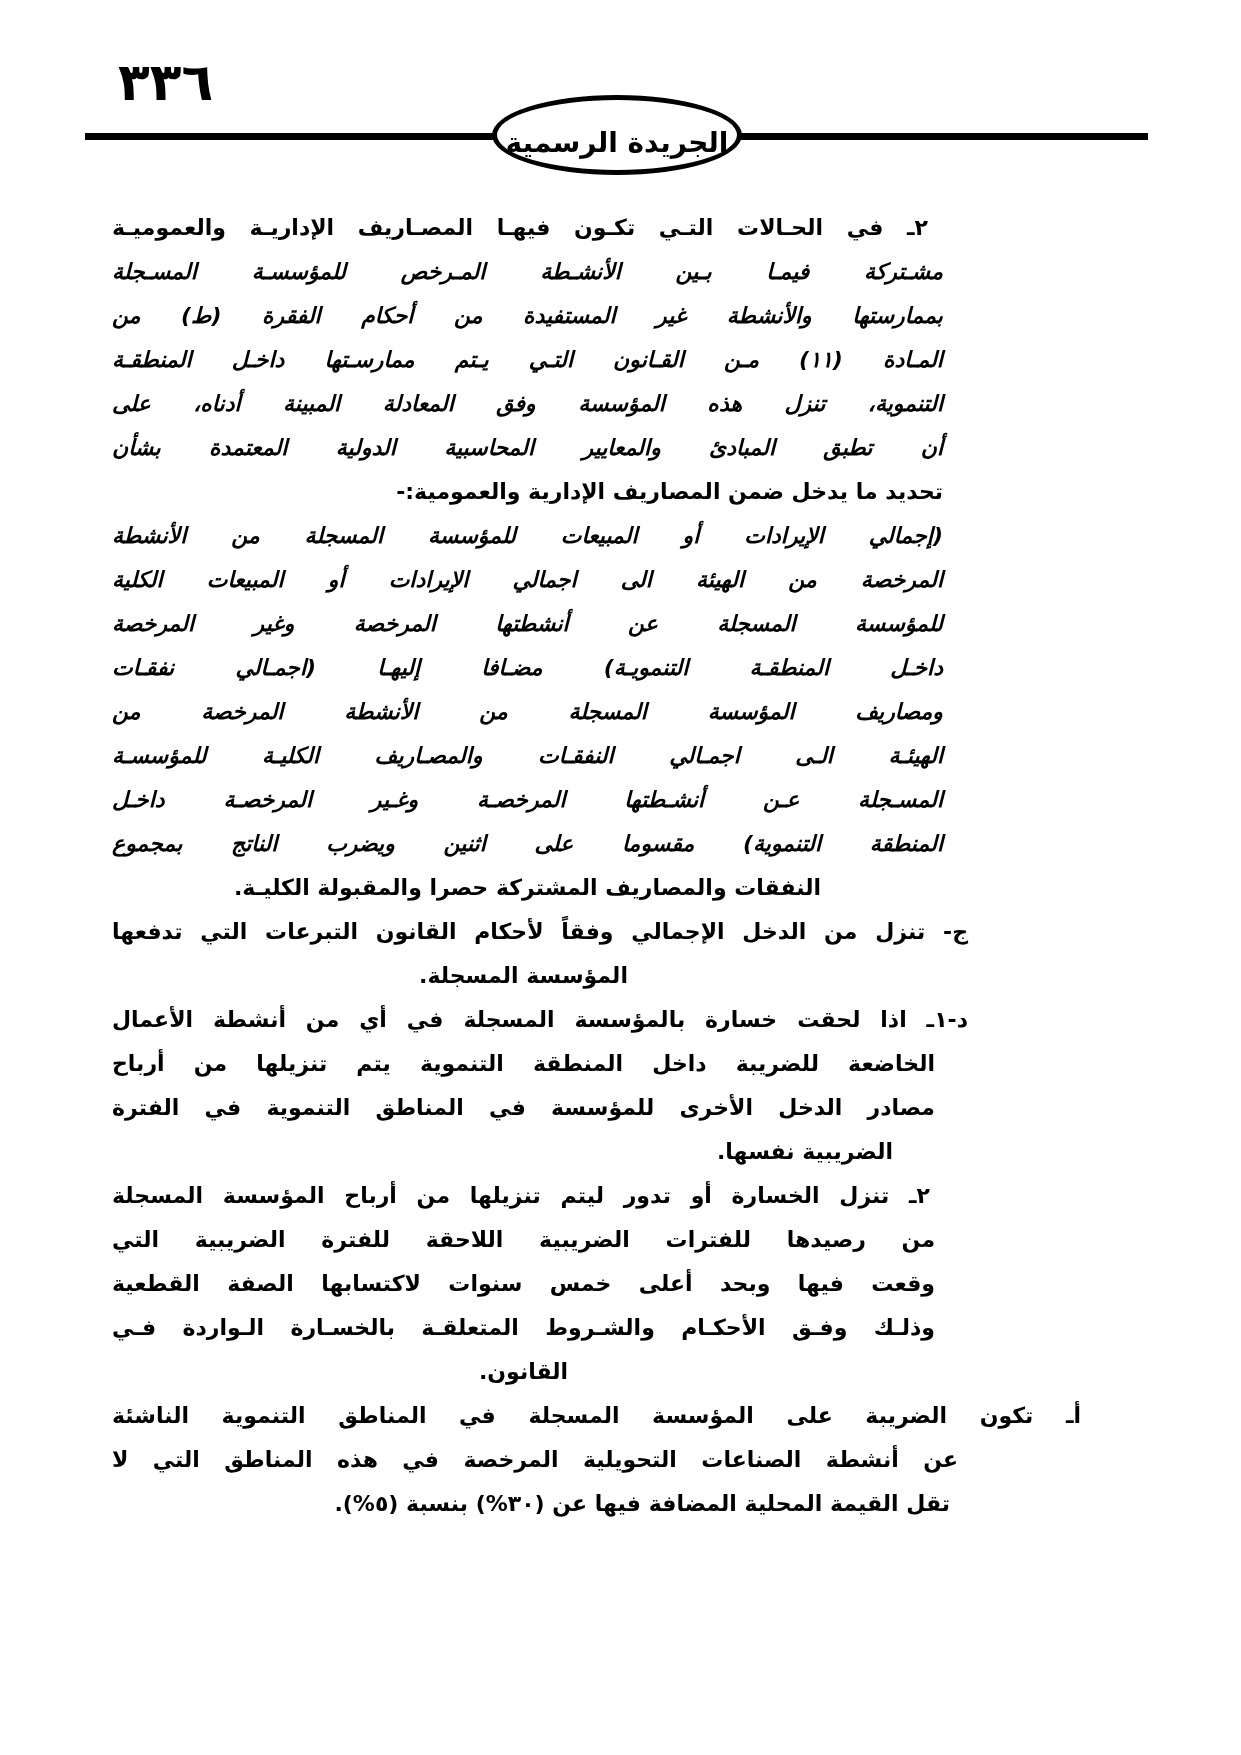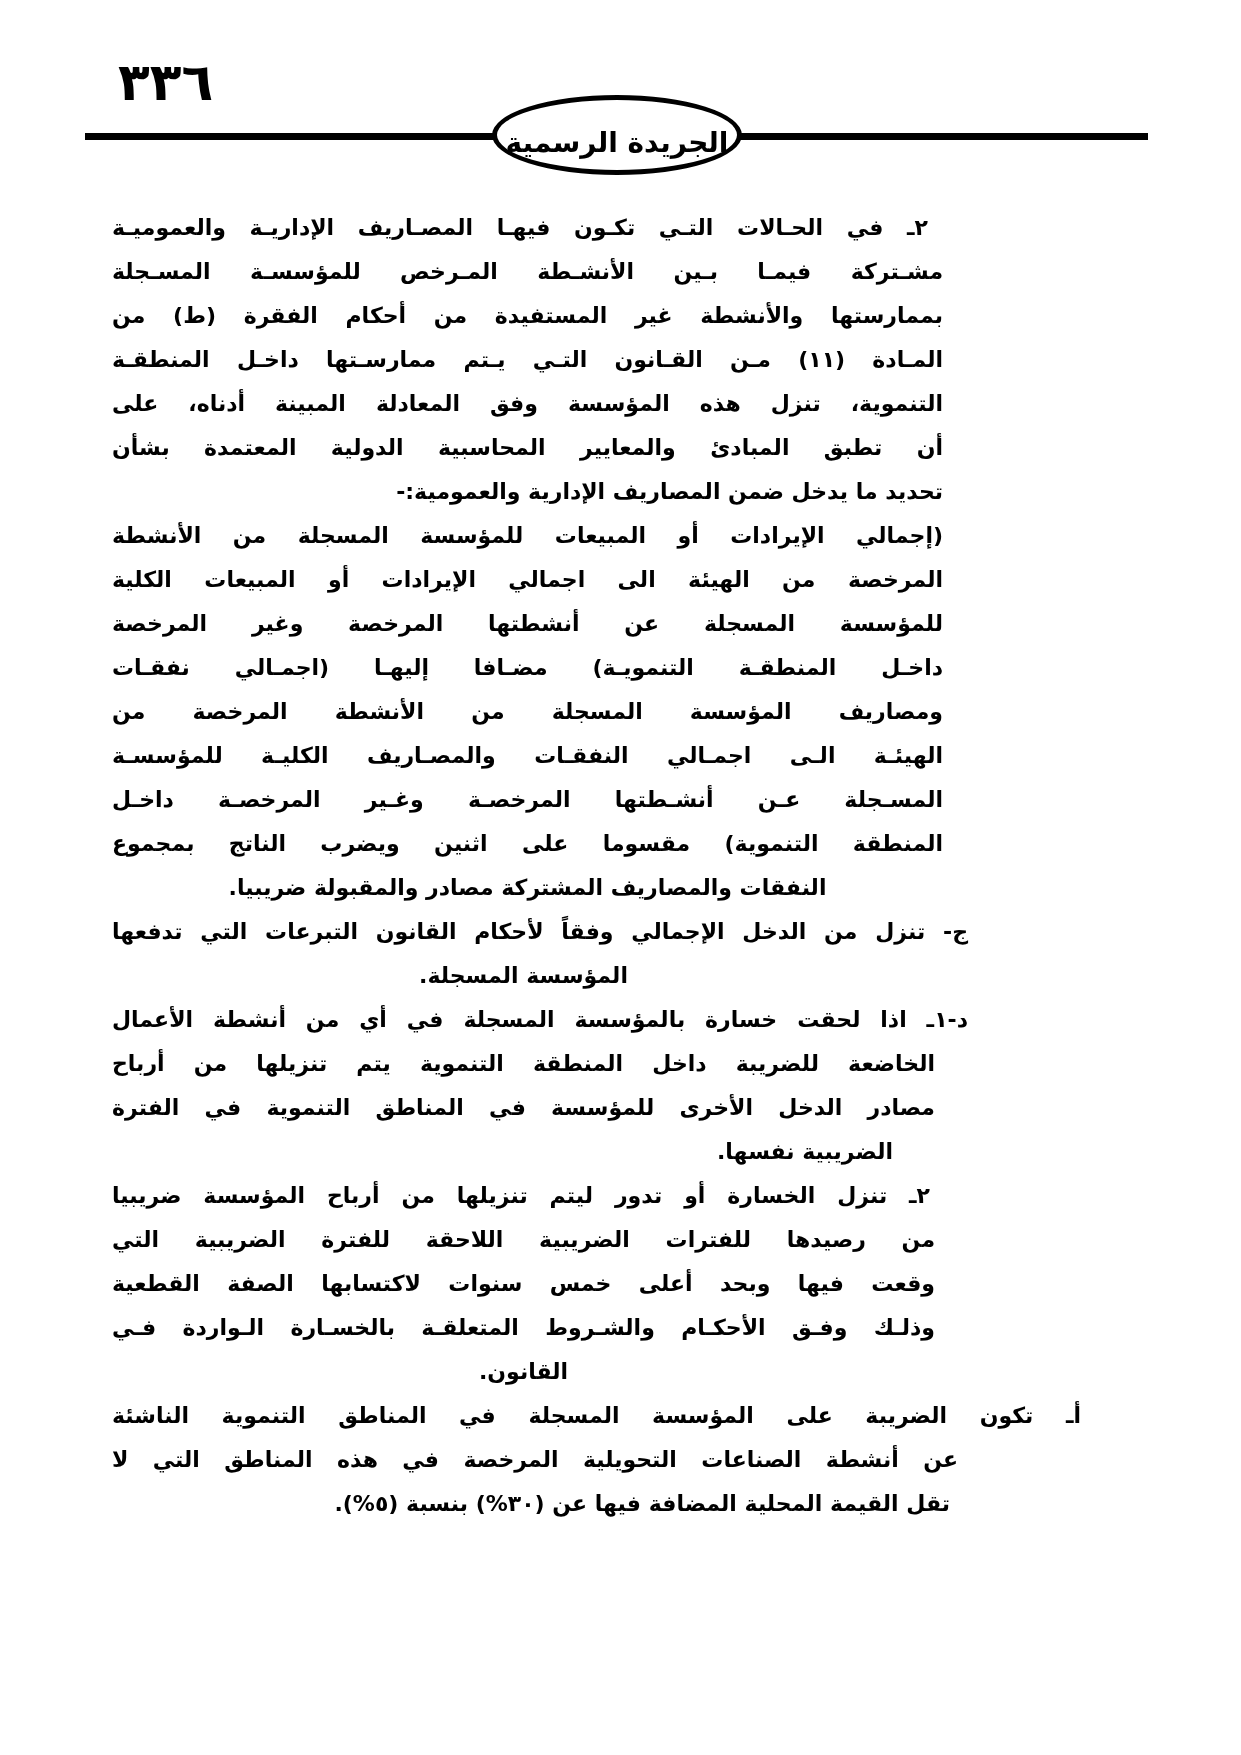--- a/index.html
+++ b/index.html
@@ -48,21 +48,21 @@
     color:#000;
   }
   .line{
     height:44px;line-height:44px;
     text-align:justify;
     text-align-last:justify;
     white-space:nowrap;
   }
   
   .s-b2First{margin-right:250px;}
-  .s-b2{margin-right:235px;}
+  .s-b2{margin-right:235px;font-style:italic;}
   .s-b2End{margin-right:235px;text-align:right;text-align-last:right;}
   .s-b2Center{margin-right:235px;text-align:center;text-align-last:center;}
   .s-jdFirst{margin-right:210px;}
   .s-jd{margin-right:243px;}
   .s-jdCenter{margin-right:243px;text-align:center;text-align-last:center;}
   .s-jdInsetRight{margin-right:285px;text-align:right;text-align-last:right;}
   .s-b2bFirst{margin-right:248px;}
   .s-endCenter{margin-right:243px;text-align:center;text-align-last:center;}
   .s-mada{margin-right:5px;margin-top:26px;text-align:right;text-align-last:right;}
   .s-aFirst{margin-right:97px;}
@@ -91,28 +91,28 @@
       <div class="line s-b2">أن تطبق المبادئ والمعايير المحاسبية الدولية المعتمدة بشأن</div>
       <div class="line s-b2End">تحديد ما يدخل ضمن المصاريف الإدارية والعمومية:-</div>
       <div class="line s-b2">(إجمالي الإيرادات أو المبيعات للمؤسسة المسجلة من الأنشطة</div>
       <div class="line s-b2">المرخصة من الهيئة الى اجمالي الإيرادات أو المبيعات الكلية</div>
       <div class="line s-b2">للمؤسسة المسجلة عن أنشطتها المرخصة وغير المرخصة</div>
       <div class="line s-b2">داخـل المنطقـة التنمويـة) مضـافا إليهـا (اجمـالي نفقـات</div>
       <div class="line s-b2">ومصاريف المؤسسة المسجلة من الأنشطة المرخصة من</div>
       <div class="line s-b2">الهيئـة الـى اجمـالي النفقـات والمصـاريف الكليـة للمؤسسـة</div>
       <div class="line s-b2">المسـجلة عـن أنشـطتها المرخصـة وغـير المرخصـة داخـل</div>
       <div class="line s-b2">المنطقة التنموية) مقسوما على اثنين ويضرب الناتج بمجموع</div>
-      <div class="line s-b2Center">النفقات والمصاريف المشتركة مصادر والمقبولة ضريبيا.</div>
+      <div class="line s-b2Center">النفقات والمصاريف المشتركة حصرا والمقبولة الكليـة.</div>
       <div class="line s-jdFirst">ج- تنزل من الدخل الإجمالي وفقاً لأحكام القانون التبرعات التي تدفعها</div>
       <div class="line s-jdCenter">المؤسسة المسجلة.</div>
       <div class="line s-jdFirst">د-١ـ اذا لحقت خسارة بالمؤسسة المسجلة في أي من أنشطة الأعمال</div>
       <div class="line s-jd">الخاضعة للضريبة داخل المنطقة التنموية يتم تنزيلها من أرباح</div>
       <div class="line s-jd">مصادر الدخل الأخرى للمؤسسة في المناطق التنموية في الفترة</div>
       <div class="line s-jdInsetRight">الضريبية نفسها.</div>
-      <div class="line s-b2bFirst">٢ـ تنزل الخسارة أو تدور ليتم تنزيلها من أرباح المؤسسة ضريبيا</div>
+      <div class="line s-b2bFirst">٢ـ تنزل الخسارة أو تدور ليتم تنزيلها من أرباح المؤسسة المسجلة</div>
       <div class="line s-jd">من رصيدها للفترات الضريبية اللاحقة للفترة الضريبية التي</div>
       <div class="line s-jd">وقعت فيها وبحد أعلى خمس سنوات لاكتسابها الصفة القطعية</div>
       <div class="line s-jd">وذلـك وفـق الأحكـام والشـروط المتعلقـة بالخسـارة الـواردة فـي</div>
       <div class="line s-endCenter">القانون.</div>
       <div class="line s-aFirst">أـ تكون الضريبة على المؤسسة المسجلة في المناطق التنموية الناشئة</div>
       <div class="line s-a">عن أنشطة الصناعات التحويلية المرخصة في هذه المناطق التي لا</div>
       <div class="line s-aEnd">تقل القيمة المحلية المضافة فيها عن (٣٠%) بنسبة (٥%).</div>
     </div>
 
 </div>

